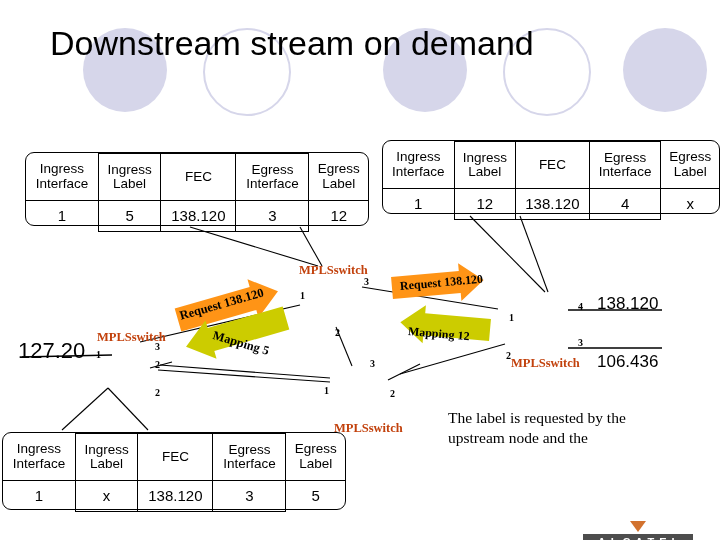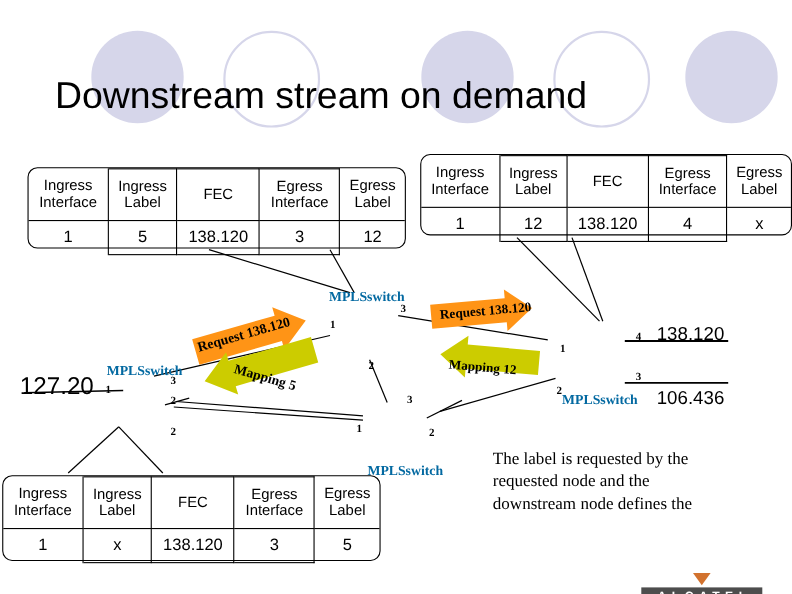--- a/index.html
+++ b/index.html
@@ -14,21 +14,21 @@
 
   
   .deco{position:absolute;border-radius:50%;}
   .deco.filled{background:#d6d6ea;}
   .deco.outline{background:transparent;border:2px solid #d6d6ea;}
 
   
   #title{
     position:absolute;left:50px;top:24px;width:620px;
     font-size:34px;color:#000;letter-spacing:0px;
-    white-space:nowrap;z-index:5;margin-top:44px;
+    white-space:nowrap;z-index:5;
   }
 
   
   .lfib{
     position:absolute;z-index:6;background:#fff;
     border:1.4px solid #000;border-radius:9px;
     box-sizing:border-box;
   }
   .lfib table{border-collapse:collapse;width:100%;height:100%;}
   .lfib th,.lfib td{
@@ -47,21 +47,21 @@
   #tbl-top-left{left:25px;top:152px;width:344px;height:74px;}
   #tbl-top-right{left:382px;top:140px;width:338px;height:74px;}
   #tbl-bottom{left:2px;top:432px;width:344px;height:78px;}
 
   
   #diagram{position:absolute;left:0;top:0;width:720px;height:540px;}
 
   
   .swlbl{
     position:absolute;font-family:"Liberation Serif", serif;
-    font-weight:bold;font-size:12.5px;color:#0369a1;white-space:nowrap;z-index:4;
+    font-weight:bold;font-size:12.5px;color:#c2410c;white-space:nowrap;z-index:4;
   }
   .portnum{
     position:absolute;font-family:"Liberation Serif", serif;
     font-weight:bold;font-size:10px;color:#000;z-index:4;
   }
   .addr{
     position:absolute;font-family:"Liberation Sans", sans-serif;
     font-size:16px;color:#000;white-space:nowrap;z-index:4;
   }
 
@@ -291,22 +291,21 @@
         <td>138.120</td>
         <td>3</td>
         <td>5</td>
       </tr>
     </tbody>
       </table>
   </div>
 
   <div id="note">
     <div>The label is requested by the</div>
-    <div>requested node and the</div>
-    <div>downstream node defines the</div>
+    <div>upstream node and the</div>
   </div>
 
   <div id="logo">
     <div class="tri"></div>
     <div class="bar"></div>
     <div class="word">ALCATEL</div>
   </div>
 
 </div>
 

